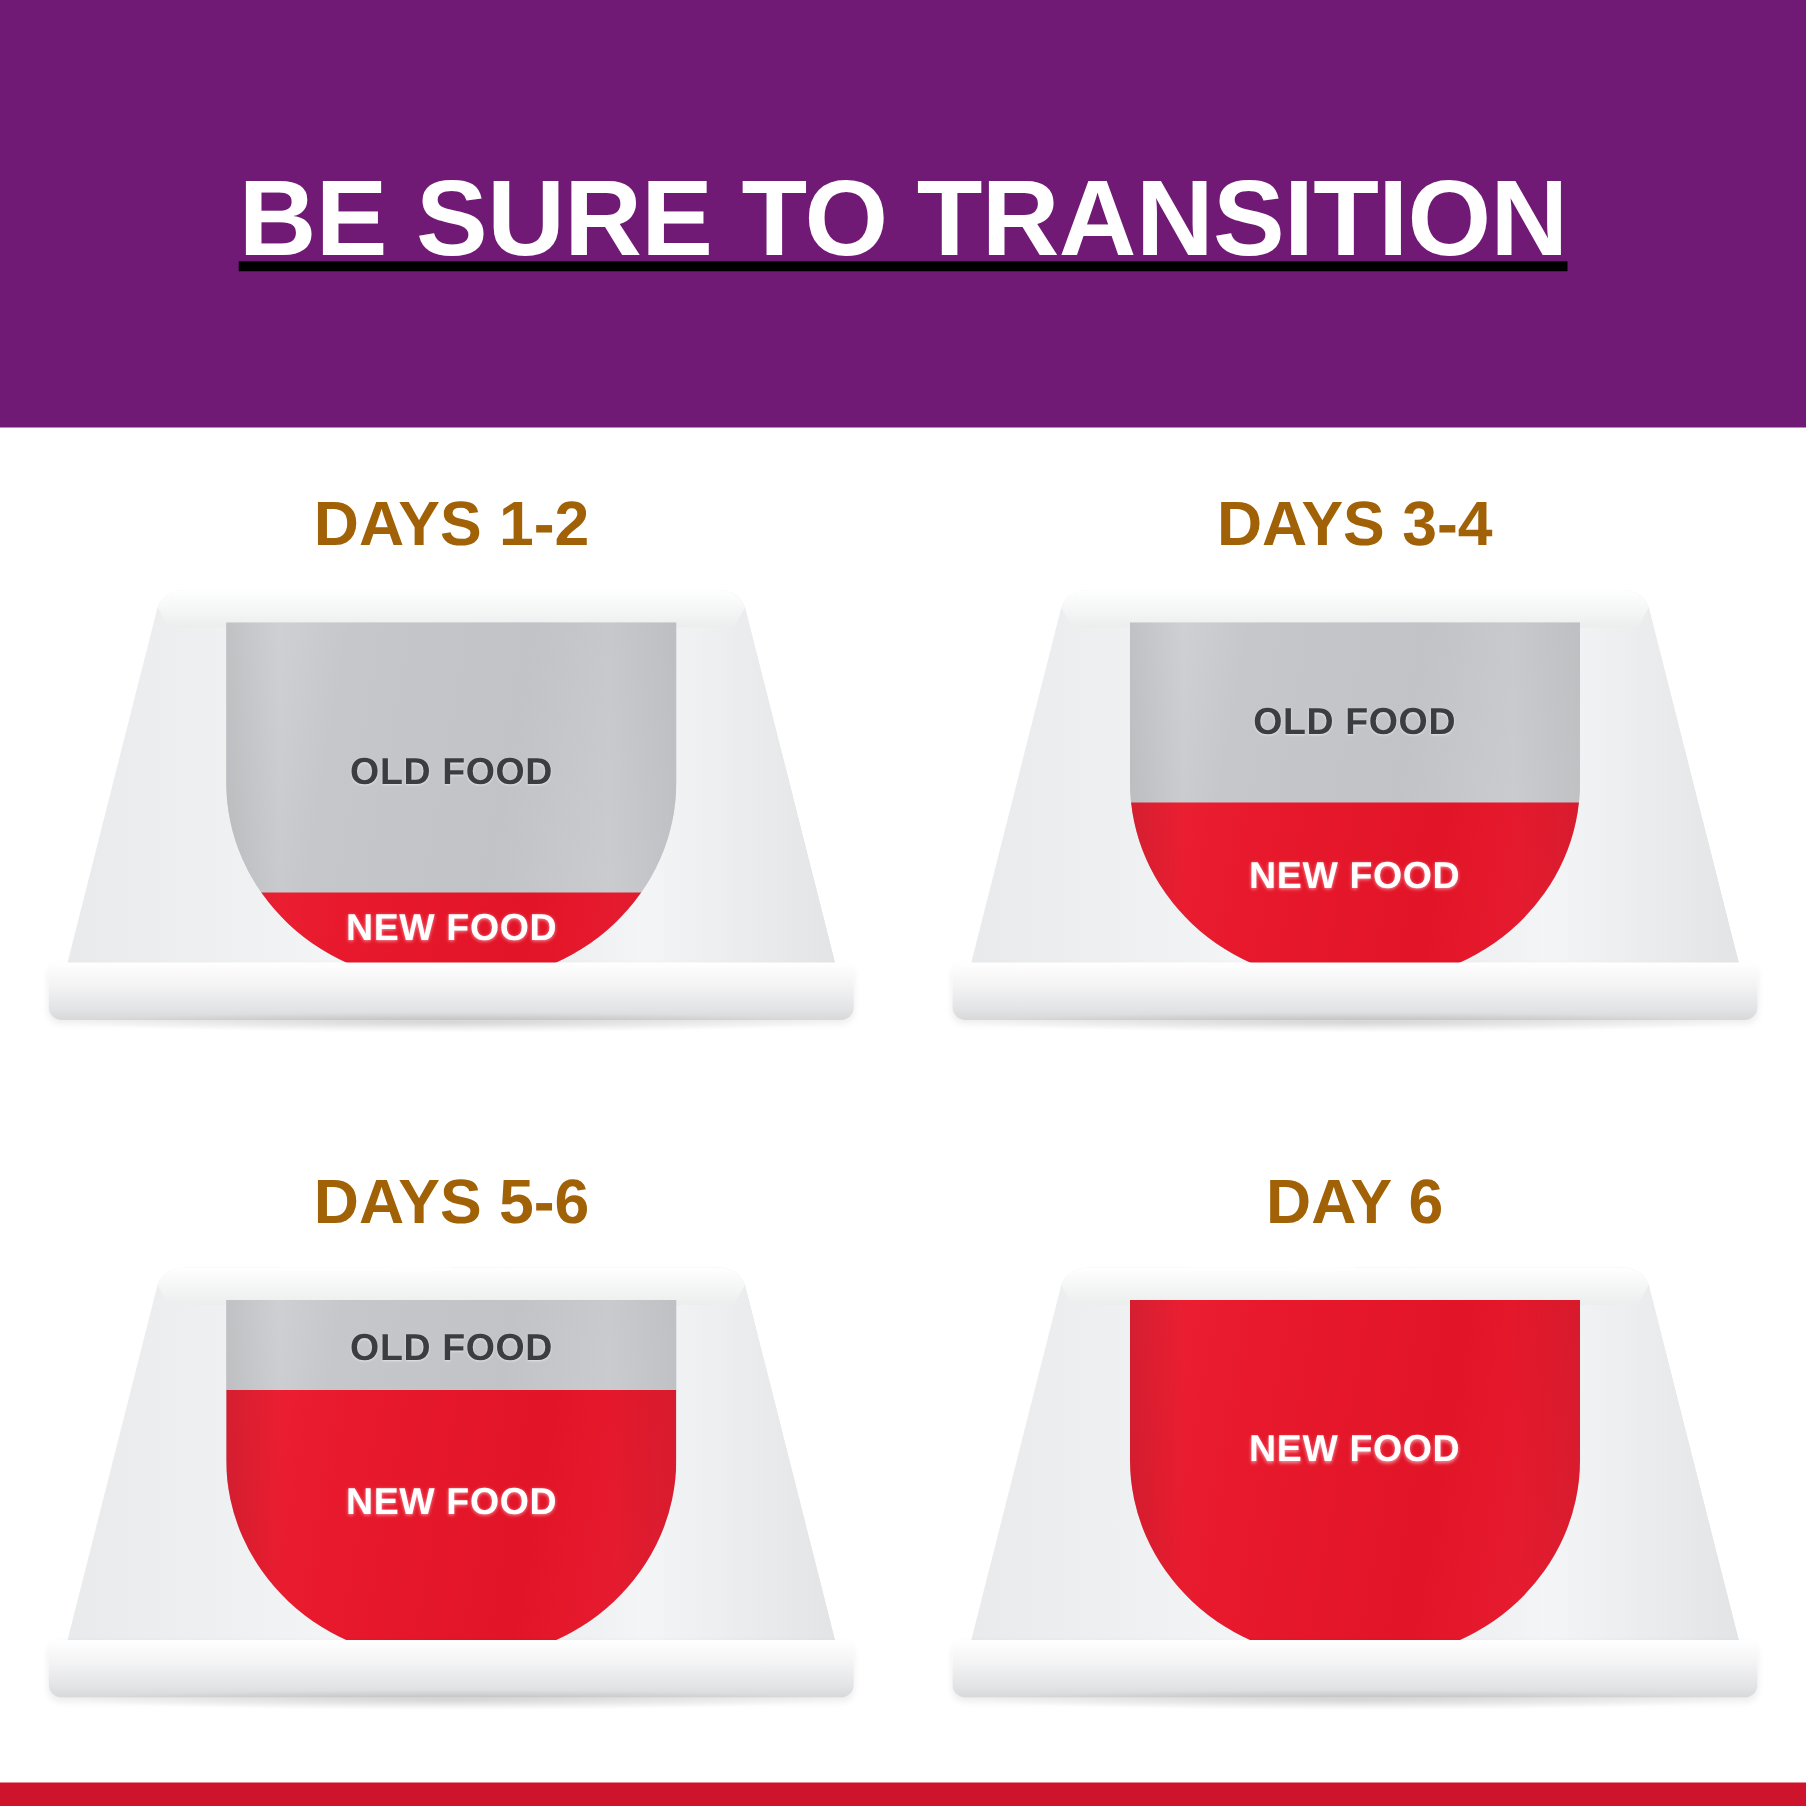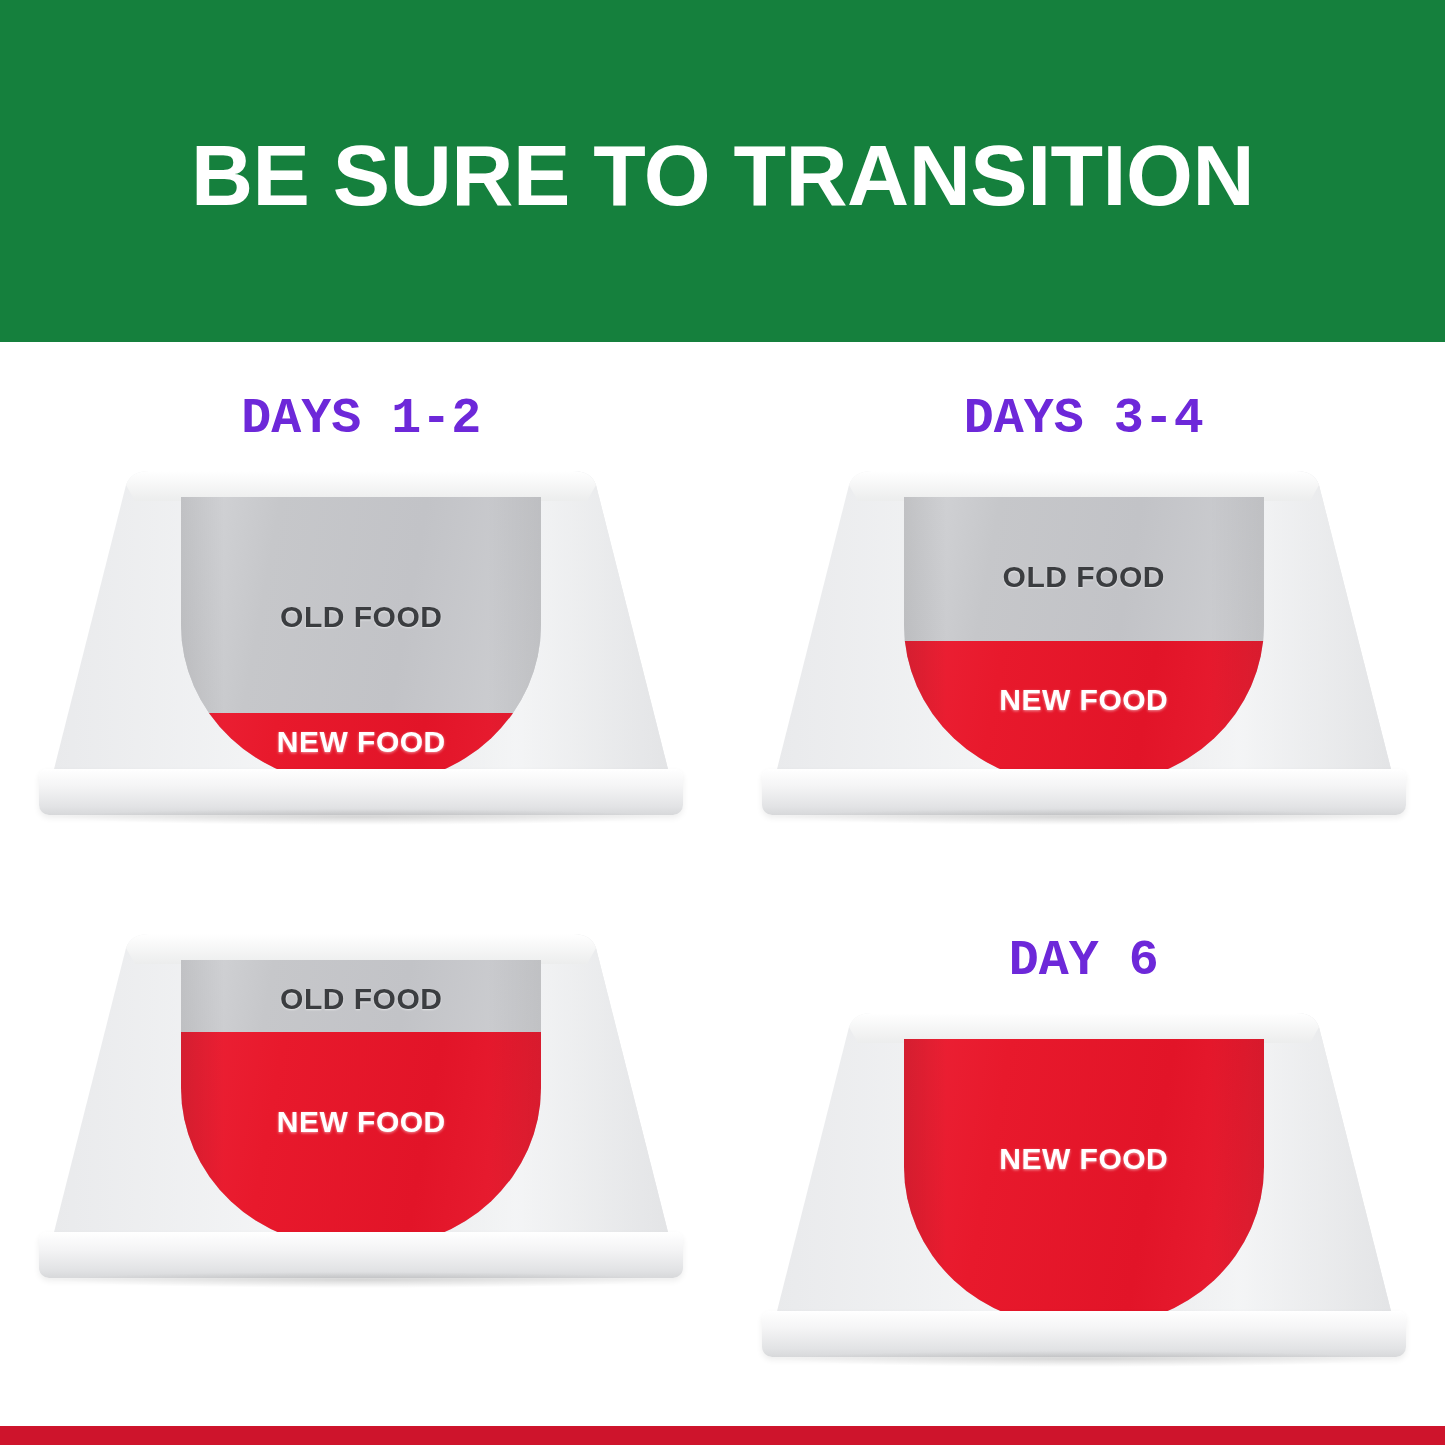--- a/index.html
+++ b/index.html
@@ -14,27 +14,28 @@
     position: relative;
     overflow: hidden;
   }
 
   
   .header-banner {
     position: absolute;
     left: 0; top: 0;
     width: 1445px;
     height: 342px;
-    background: #15803d;
+    background: #701a75;
     display: flex;
     flex-direction: column;
     align-items: center;
     justify-content: center;
     box-sizing: border-box;
     padding-top: 10px;
+    text-decoration: underline;
   }
   .header-line {
     color: #ffffff;
     font-family: "Liberation Sans", sans-serif;
     font-weight: bold;
     font-size: 86px;
     line-height: 1.04;
     letter-spacing: -0.5px;
     text-align: center;
     white-space: nowrap;
@@ -54,25 +55,25 @@
   .bowl-panel {
     position: relative;
     display: flex;
     flex-direction: column;
     align-items: center;
     justify-content: flex-start;
     padding-top: 48px;
     box-sizing: border-box;
   }
   .panel-title {
-    font-family: Liberation Mono, monospace;
+    font-family: Liberation Sans, sans-serif;
     font-weight: bold;
     font-size: 50px;
     letter-spacing: 0px;
-    color: #6d28d9;
+    color: #a16207;
     margin-bottom: 22px;
     white-space: nowrap;
   }
 
   
   .bowl {
     position: relative;
     width: 660px;
     height: 360px;
   }
@@ -251,20 +252,21 @@
           <div class="food-label label-new" style="top: 42.48px;">NEW FOOD</div>
         </div>
       </div>
       <div class="bowl-inner-shade"></div>
       <div class="bowl-base"></div>
       <div class="bowl-shadow"></div>
     </div>
   </div>
 
   <div class="bowl-panel">
+    <div class="panel-title">DAYS 5-6</div>
     <div class="bowl">
       <div class="bowl-shell">
         <svg width="660" height="330" viewBox="0 0 660 330" xmlns="http://www.w3.org/2000/svg">
           <defs>
             <linearGradient id="wallL3" x1="0" y1="0" x2="1" y2="0">
               <stop offset="0" stop-color="#e9eaec"></stop>
                 <stop offset="0.45" stop-color="#f6f7f8"></stop>
               <stop offset="1" stop-color="#dfe0e2"></stop>
             </linearGradient>
             <linearGradient id="wallR3" x1="0" y1="0" x2="1" y2="0">

